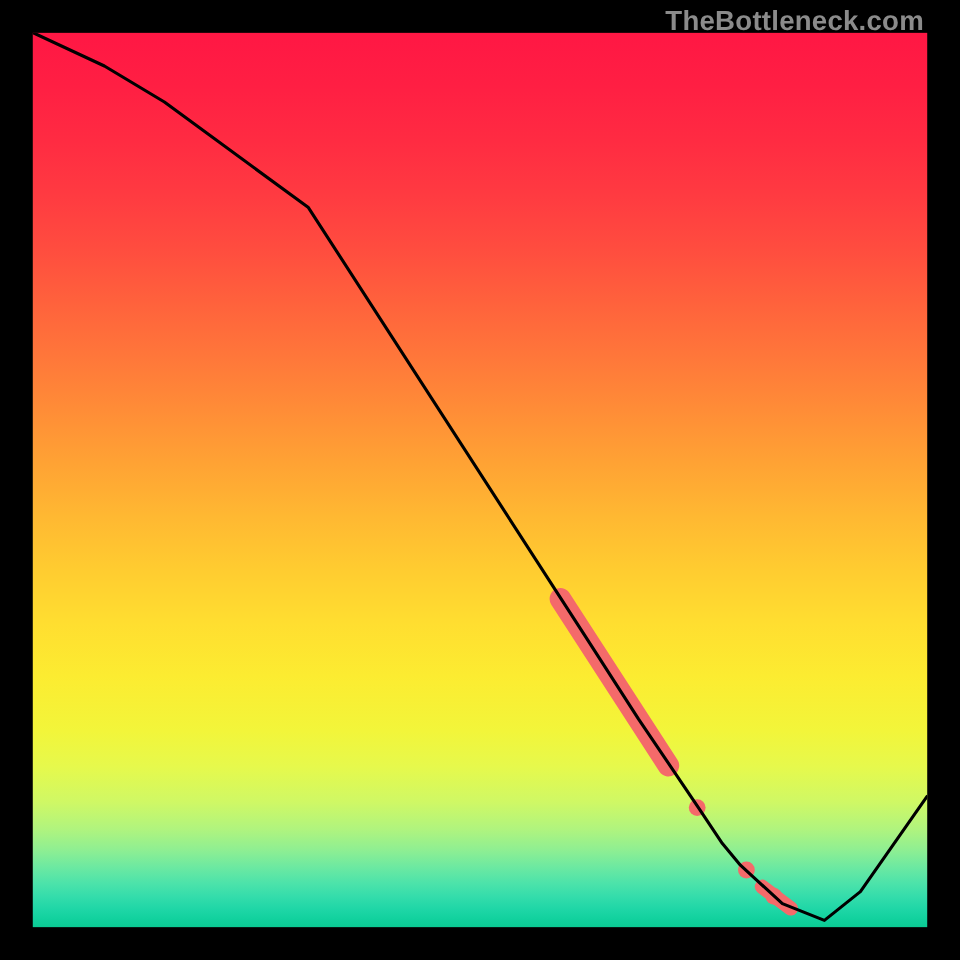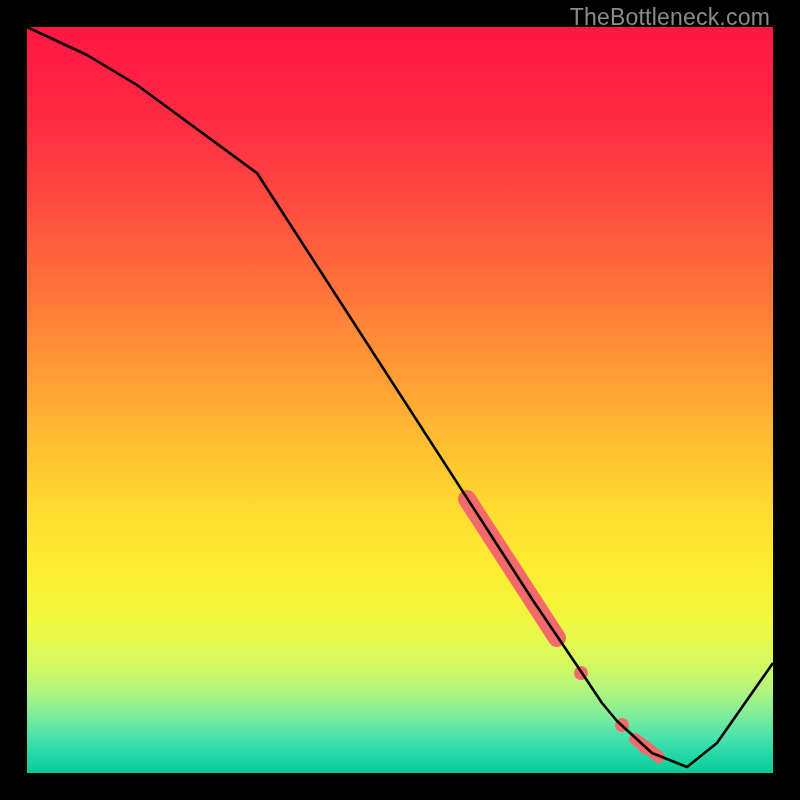--- a/index.html
+++ b/index.html
@@ -26,21 +26,21 @@
     width: 746px;
     height: 746px;
     overflow: hidden;
   }
   .watermark {
     position: absolute;
     top: 4px;
     right: 30px;
     color: #8b8b8b;
     font-size: 23px;
-    font-weight: 400;
+    font-weight: 700;
     letter-spacing: 0.2px;
     z-index: 10;
   }
   svg { display: block; }
 </style>
 </head>
 <body>
 
 <div class="frame">
 

